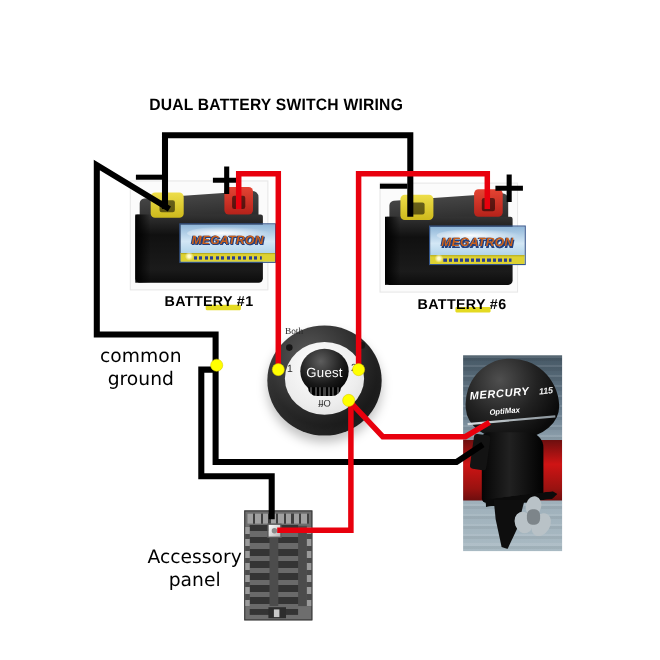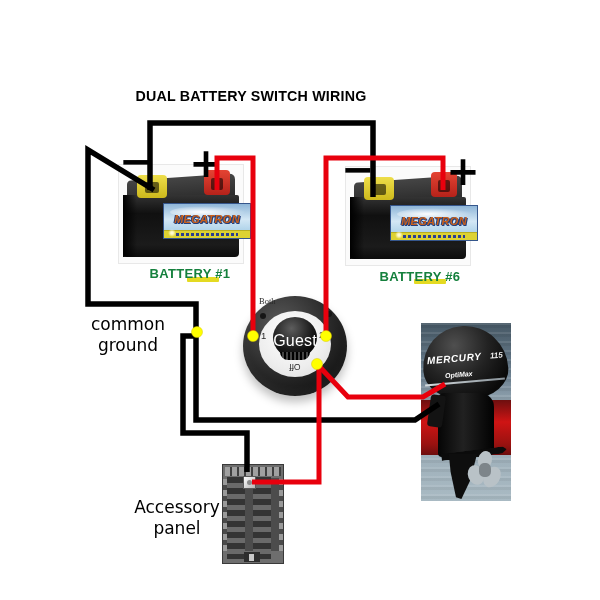--- a/index.html
+++ b/index.html
@@ -32,21 +32,21 @@
   .b-strip i{position:absolute;left:14%;top:2px;width:72%;height:3px;display:block;
     background:repeating-linear-gradient(90deg,#2a3f90 0 3px,rgba(0,0,0,0) 3px 5px);}
   .b-spark{position:absolute;left:4px;bottom:1px;width:8px;height:8px;border-radius:50%;
     background:radial-gradient(circle,#fffbd0 20%,rgba(255,255,255,0) 70%);}
   .b-bar{position:absolute;left:64px;top:82px;width:32px;height:5px;background:#e4da22;border-radius:1px;}
   .clamp{position:absolute;border-radius:4px;}
   .clamp i{position:absolute;left:28%;top:30%;width:44%;height:48%;background:rgba(0,0,0,.55);border-radius:2px;display:block;}
   .clamp-neg{left:18px;top:10px;width:30px;height:23px;background:linear-gradient(180deg,#eede4a,#cdb91c);}
   .clamp-pos{left:85px;top:5px;width:26px;height:25px;background:linear-gradient(180deg,#e44433,#b5221a);}
   .bat-name{position:absolute;width:140px;text-align:center;
-    font:bold 13px/15px "Liberation Sans",sans-serif;color:#15803d;letter-spacing:.3px;}
+    font:bold 13px/15px "Liberation Sans",sans-serif;color:#000000;letter-spacing:.3px;}
   .bn1{left:120px;top:266px;} .bn2{left:350px;top:269px;}
   .sign{position:absolute;width:44px;text-align:center;color:#000;
     font:bold 40px/40px "DejaVu Sans",sans-serif;}
   .s-b1neg{left:114px;top:141px;} .s-b1pos{left:184px;top:143px;}
   .s-b2neg{left:336px;top:149px;} .s-b2pos{left:441px;top:151px;}
 
   
   .bswitch{position:absolute;left:243px;top:296px;width:104px;height:100px;}
   .sw-ring{position:absolute;inset:0;border-radius:50%;
     background:radial-gradient(circle at 36% 28%,#585858,#282828 52%,#0e0e0e 86%);
@@ -56,21 +56,21 @@
   .sw-screw{position:absolute;width:6px;height:6px;border-radius:50%;background:#161616;}
   .scr-l{left:17px;top:17px;} .scr-r{left:83px;top:15px;}
   .sw-knob{position:absolute;left:30px;top:21px;width:44px;height:41px;border-radius:50%;
     background:radial-gradient(circle at 42% 28%,#5d5d5d,#181818 55%,#000 88%);}
   .sw-knurl{position:absolute;left:37px;top:56px;width:30px;height:8px;
     border-radius:0 0 15px 15px;background:repeating-linear-gradient(90deg,#000 0 2px,#444 2px 4px);}
   .sw-lbl{position:absolute;color:#2a2a2a;font-family:"Liberation Sans",sans-serif;}
   .sw-both{left:16px;top:0;width:72px;text-align:left;font-size:8.5px;font-family:Liberation Serif, serif;}
   .sw-off{left:16px;top:66px;width:72px;text-align:center;font-size:8.5px;transform:rotate(180deg);}
   .sw-1{left:18px;top:34px;font-size:9.5px;} .sw-2{left:76px;top:33px;font-size:9.5px;}
-  .sw-guest{left:30px;top:36px;width:44px;text-align:center;color:#fff;font-size:16px;letter-spacing:.2px;}
+  .sw-guest{left:30px;top:36px;width:44px;text-align:center;color:#fff;font-size:12px;letter-spacing:.2px;}
 
   
   .note{position:absolute;width:130px;text-align:center;color:#000;
     font:17px/21px "DejaVu Sans",sans-serif;}
   .note-ground{left:63px;top:314px;}
   .note-panel{left:112px;top:497px;}
 
   
   .apanel{position:absolute;left:222px;top:464px;width:62px;height:100px;background:#6e6e6e;
     border:1px solid #3a3a3a;box-sizing:border-box;}

